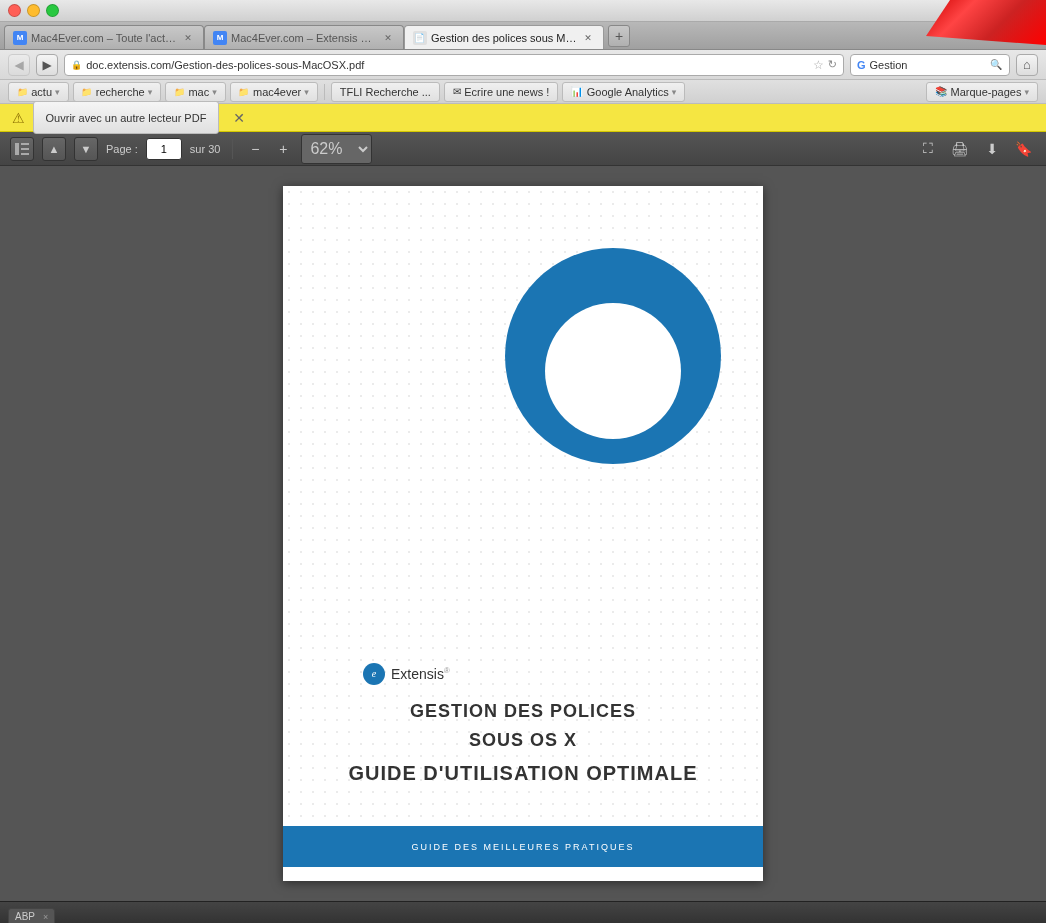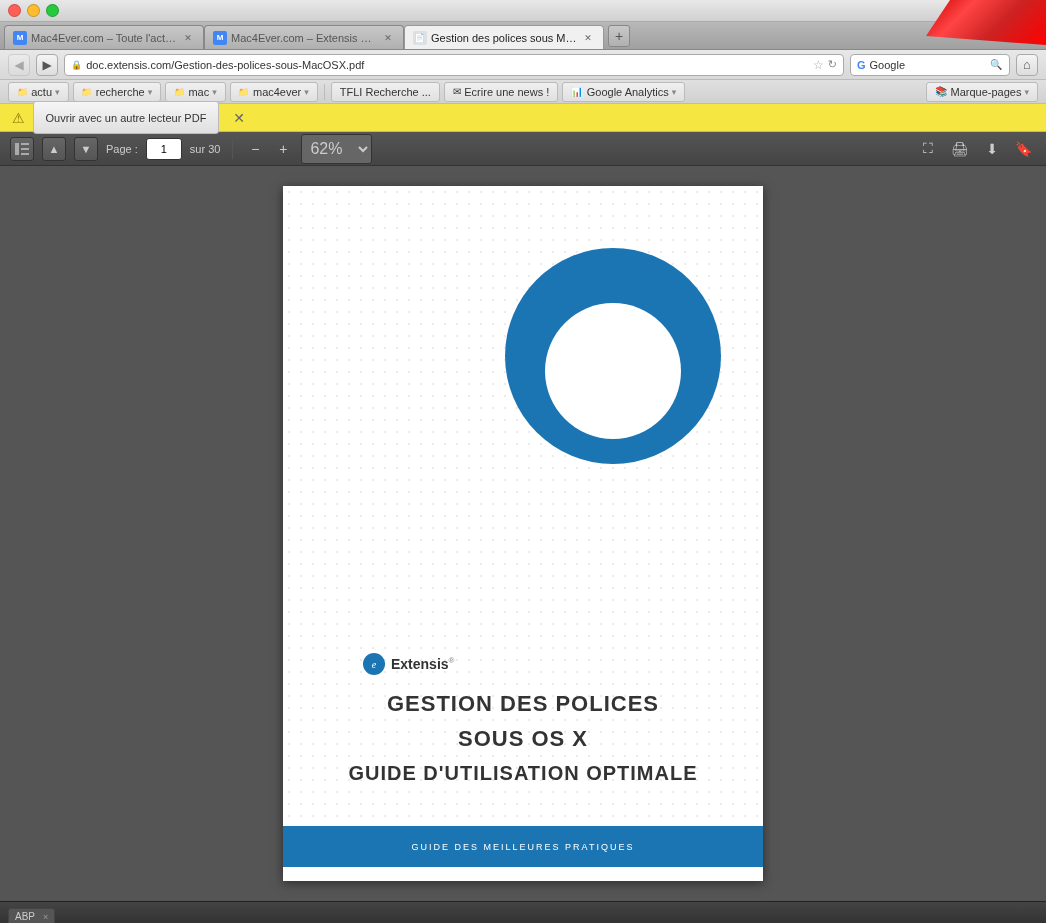--- a/index.html
+++ b/index.html
@@ -255,23 +255,23 @@
     .extensis-brand {
       display: flex; align-items: center; gap: 6px;
       margin-bottom: 16px; justify-content: flex-start;
       padding-left: 40px;
     }
     .extensis-brand-icon {
       width: 22px; height: 22px; border-radius: 50%; background: #1b75b3;
       display: flex; align-items: center; justify-content: center;
       font-size: 10px; color: white; font-style: italic; font-family: Georgia, serif;
     }
-    .extensis-brand-text { font-size: 14px; color: #333; font-weight: 700; }
-
-    .pdf-title { font-size: 22px; font-weight: bold; color: #333; text-align: center; line-height: 1.2; margin-bottom: 8px; letter-spacing: 1px; }
+    .extensis-brand-text { font-size: 14px; color: #333; font-weight: 400; }
+
+    .pdf-title { font-size: 18px; font-weight: bold; color: #333; text-align: center; line-height: 1.2; margin-bottom: 8px; letter-spacing: 1px; }
     .pdf-subtitle { font-size: 20px; font-weight: bold; color: #333; text-align: center; line-height: 1.3; letter-spacing: 1px; }
 
     
     .status-bar {
       position: fixed;
       bottom: 0;
       left: 0;
       width: 100%;
       height: 22px;
       background: linear-gradient(to bottom, #444, #333);
@@ -351,21 +351,21 @@
 
     <div class="address-bar">
       <span class="address-lock">🔒</span>
       <span class="address-text">doc.extensis.com/Gestion-des-polices-sous-MacOSX.pdf</span>
       <span class="address-star">☆</span>
       <span class="address-reload">↻</span>
     </div>
 
     <div class="google-search">
       <span style="font-size:11px;font-weight:bold;color:#4285f4;">G</span>
-      <span class="search-input-area">Google</span>
+      <span class="search-input-area">Gestion</span>
       <span class="search-btn">🔍</span>
     </div>
 
     <div class="home-btn">⌂</div>
   </div>
 
   <div class="bookmarks-bar">
     <div class="bookmark-item">
       <span class="bk-icon">📁</span>
       <span>actu</span>

